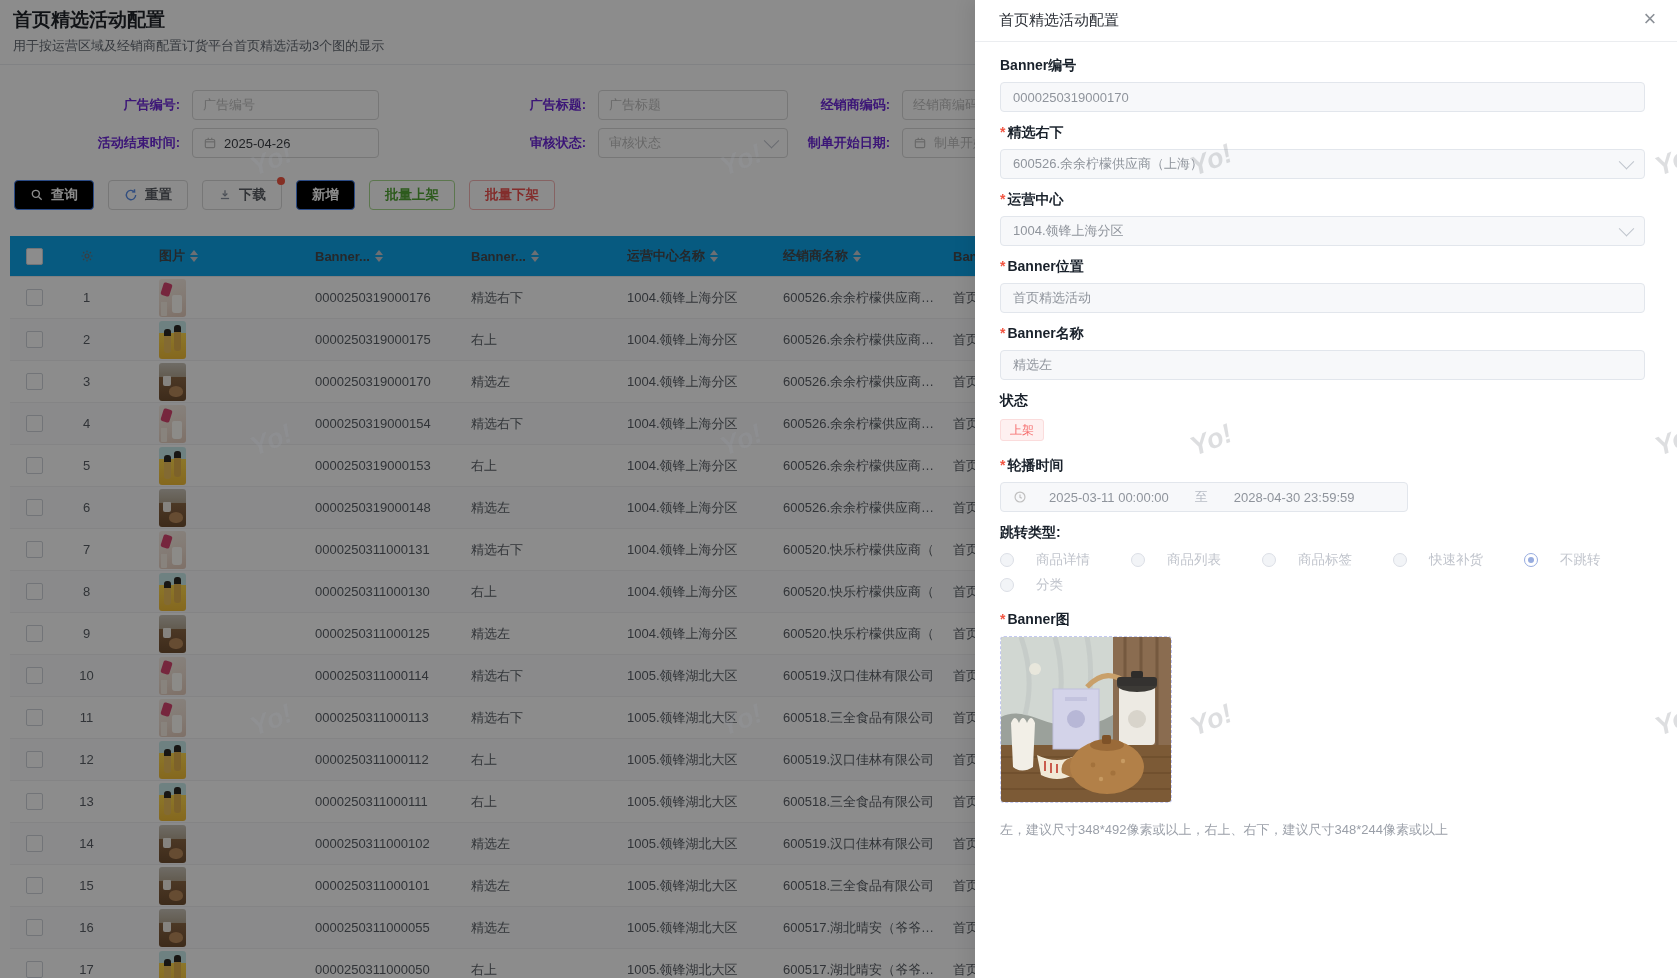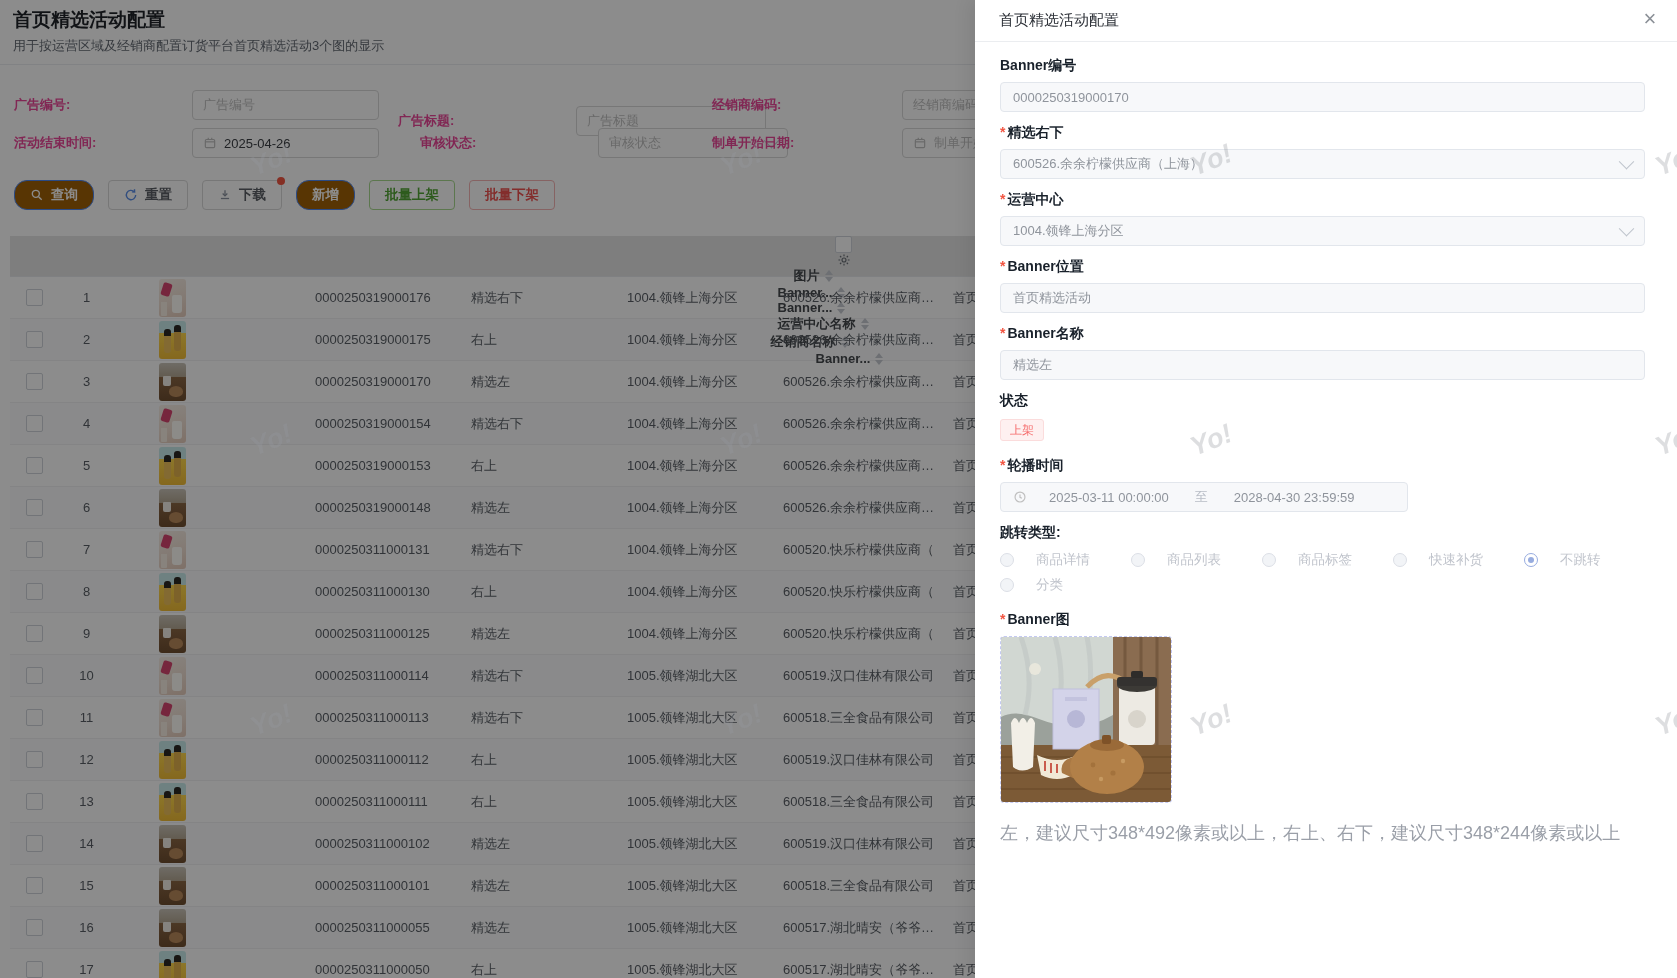--- a/index.html
+++ b/index.html
@@ -6,42 +6,42 @@
   body{font-family:"Liberation Sans","DejaVu Sans",sans-serif;}
   #app{position:relative;width:1677px;height:978px;overflow:hidden;background:#f0f2f5;}
 
   
   .mainpage{position:absolute;inset:0;background:#fff;}
   .pagehead{position:absolute;left:0;top:0;right:0;height:64px;background:#fff;border-bottom:1px solid #ebedf0;}
   .ptitle{position:absolute;left:13px;top:7px;font-size:19px;font-weight:700;color:#1f2329;}
   .psub{position:absolute;left:13px;top:37px;font-size:13px;color:#646a73;}
 
   .fg{position:absolute;display:flex;align-items:center;height:30px;}
-  .fg label{text-align:left;padding-right:12px;font-size:13px;color:#ec4899;font-weight:600;white-space:nowrap;}
+  .fg label{text-align:right;padding-right:12px;font-size:13px;color:#6d28d9;font-weight:600;white-space:nowrap;}
   .fg .inpw{flex:1;position:relative;height:30px;}
   .tin{width:100%;height:30px;box-sizing:border-box;border:1px solid #d9d9d9;border-radius:4px;background:#fff;
        display:flex;align-items:center;padding:0 10px;font-size:13px;color:#3c4045;gap:7px;}
   .tin .ph{color:#bfbfbf;}
   .tin .chev{margin-left:auto;}
   .icb{width:14px;height:14px;flex:0 0 auto;color:#bfbfbf;}
   .chevron{width:10px;height:10px;border-right:1.6px solid #bfc4cc;border-bottom:1.6px solid #bfc4cc;transform:rotate(45deg) translate(-2px,-2px);}
 
   .toolbar{position:absolute;left:14px;top:180px;display:flex;gap:14px;}
   .btn{position:relative;height:30px;border-radius:4px;display:inline-flex;align-items:center;gap:7px;
        padding:0 15px;font-size:13.5px;font-weight:600;border:1px solid transparent;cursor:pointer;box-sizing:border-box;background:#fff;}
-  .btn-primary{background:#a16207;border-color:#4e87f2;color:#fff;border-radius:13px;}
+  .btn-primary{background:#000000;border-color:#4e87f2;color:#fff;}
   .btn-default{border-color:#d9d9d9;color:#5c6066;}
   .btn-success{border-color:#a8d98f;color:#53a636;}
   .btn-danger{border-color:#f5b4b4;color:#ef5350;}
   .badge-dot{position:absolute;right:-4px;top:-4px;width:8px;height:8px;border-radius:50%;background:#f25643;}
 
   
   .tablewrap{position:absolute;left:10px;right:0;top:236px;bottom:0;background:#fff;}
   .thead,.trow{display:flex;align-items:center;}
-  .thead{height:40px;background:#e5e5e5;border-bottom:1px solid #e8eaed;font-size:13px;color:#45494e;font-weight:700;flex-direction:column;}
+  .thead{height:40px;background:#0ea5e9;border-bottom:1px solid #e8eaed;font-size:13px;color:#45494e;font-weight:700;}
   .trow{height:41px;border-bottom:1px solid #f0f1f3;font-size:13px;color:#5a5f66;}
   .trow.alt{background:#fbfcfd;}
   .tc{box-sizing:border-box;padding-left:12px;display:flex;align-items:center;white-space:nowrap;}
   .c0{width:48px;justify-content:center;padding-left:0;}
   .c1{width:57px;justify-content:center;padding-left:0;color:#5a5f66;}
   .c2{width:188px;padding-left:44px;}
   .c3{width:156px;}
   .c4{width:156px;}
   .c5{width:156px;}
   .c6{width:170px;}
@@ -88,21 +88,21 @@
   .rangepick{width:408px;gap:0;}
   .rangepick .rtxt{color:#8f949c;}
   .rangepick .sep{color:#b8bdc6;margin:0 26px;}
   .rangepick .icb{margin-right:22px;}
   .radios{display:flex;flex-wrap:wrap;width:660px;}
   .radio{display:inline-flex;align-items:center;gap:22px;width:131px;height:25px;font-size:13.5px;color:#c0c4cc;}
   .rdot{width:14px;height:14px;border-radius:50%;border:1px solid #dcdfe6;background:#f2f4f7;box-sizing:border-box;position:relative;flex:0 0 auto;}
   .radio.checked .rdot{border-color:#97acdf;background:#fff;}
   .radio.checked .rdot::after{content:"";position:absolute;left:3px;top:3px;width:6px;height:6px;border-radius:50%;background:#97acdf;}
   .bimg{width:170px;height:165px;border:1px dashed #c4c9f2;border-radius:4px;overflow:hidden;margin-top:2px;}
-  .hint{font-size:18px;color:#9a9fa8;margin-top:18px;}
+  .hint{font-size:13px;color:#9a9fa8;margin-top:18px;}
 </style>
 </head>
 <body>
 
 <div id="app">
 
   <div class="mainpage">
 
     <div class="pagehead">
       <div class="ptitle">首页精选活动配置</div>
@@ -110,21 +110,21 @@
     </div>
 
     <div class="fg" style="left:14px;top:90px;width:365px;">
       <label style="flex:0 0 166px;">广告编号:</label>
       <div class="inpw">
           <div class="tin">
         <span class="ph">广告编号</span>
       </div>
         </div>
     </div>
-    <div class="fg" style="left:398px;top:90px;width:368px;margin-top:16px;">
+    <div class="fg" style="left:420px;top:90px;width:368px;">
       <label style="flex:0 0 166px;">广告标题:</label>
       <div class="inpw">
           <div class="tin">
         <span class="ph">广告标题</span>
       </div>
         </div>
     </div>
     <div class="fg" style="left:712px;top:90px;width:352px;">
       <label style="flex:0 0 178px;">经销商编码:</label>
       <div class="inpw">

